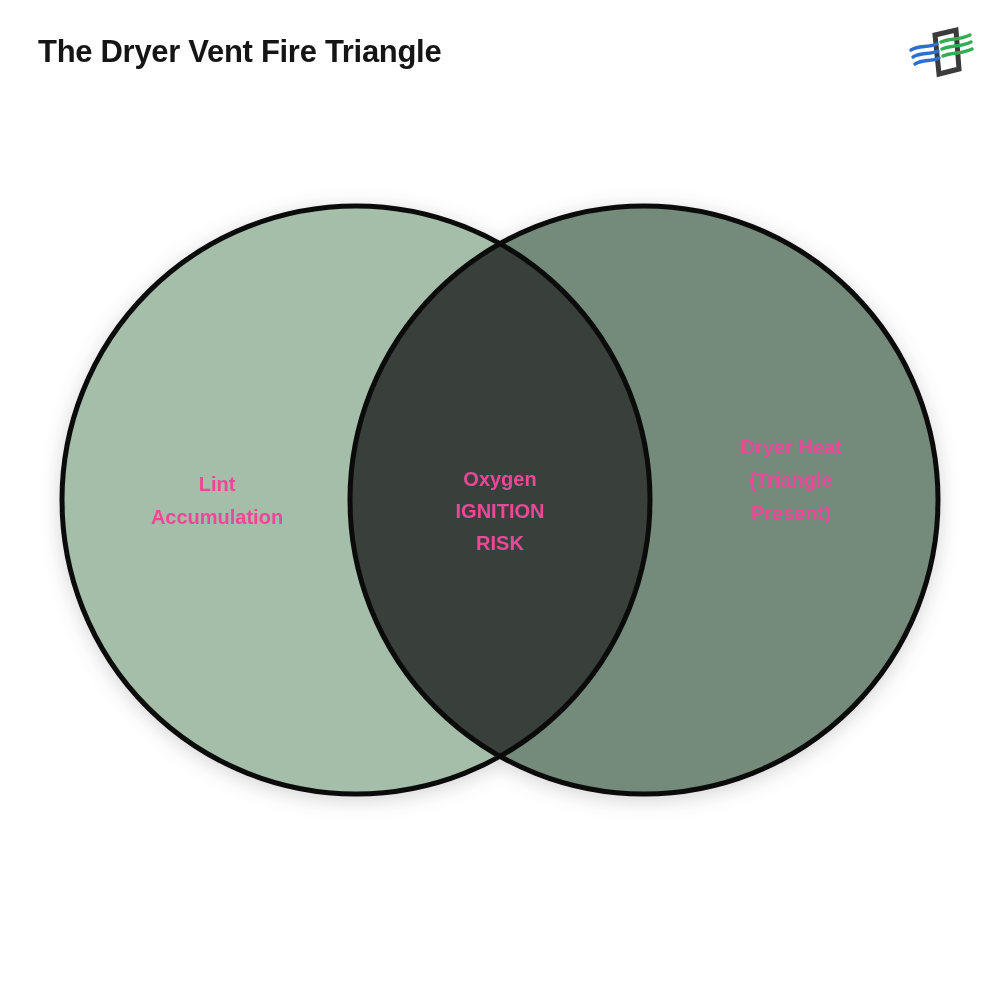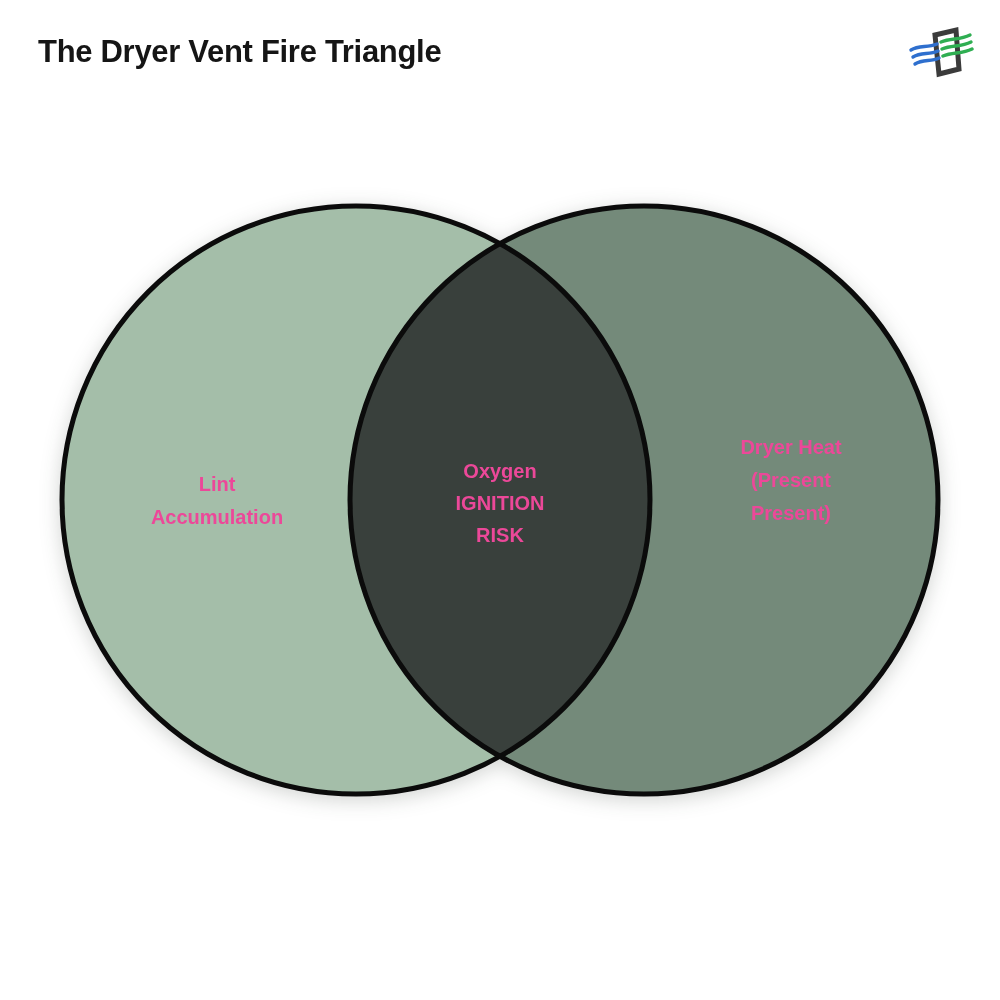--- a/index.html
+++ b/index.html
@@ -47,21 +47,21 @@
     position: absolute;
     transform: translate(-50%, -50%);
     text-align: center;
     color: #ec4899;
     font-weight: 700;
     font-size: 20px;
     line-height: 33px;
     white-space: nowrap;
   }
   .circle-label span { display: block; }
-  .circle-label.center { line-height: 32px; }
+  .circle-label.center { line-height: 32px; margin-top: 8px; }
 </style>
 </head>
 <body>
 
 <div class="canvas">
 
   <h1 class="title">The Dryer Vent Fire Triangle</h1>
 
   <div class="logo">
     <svg viewBox="0 0 66 52">
@@ -107,17 +107,17 @@
   </div>
 
   <div class="circle-label center" style="left:500px; top:503px;">
     <span>Oxygen</span>
     <span>IGNITION</span>
     <span>RISK</span>
   </div>
 
   <div class="circle-label" style="left:791px; top:480px;">
     <span>Dryer Heat</span>
-    <span>(Present</span>
+    <span>(Triangle</span>
     <span>Present)</span>
   </div>
 
 </div>
 
 </body></html>

